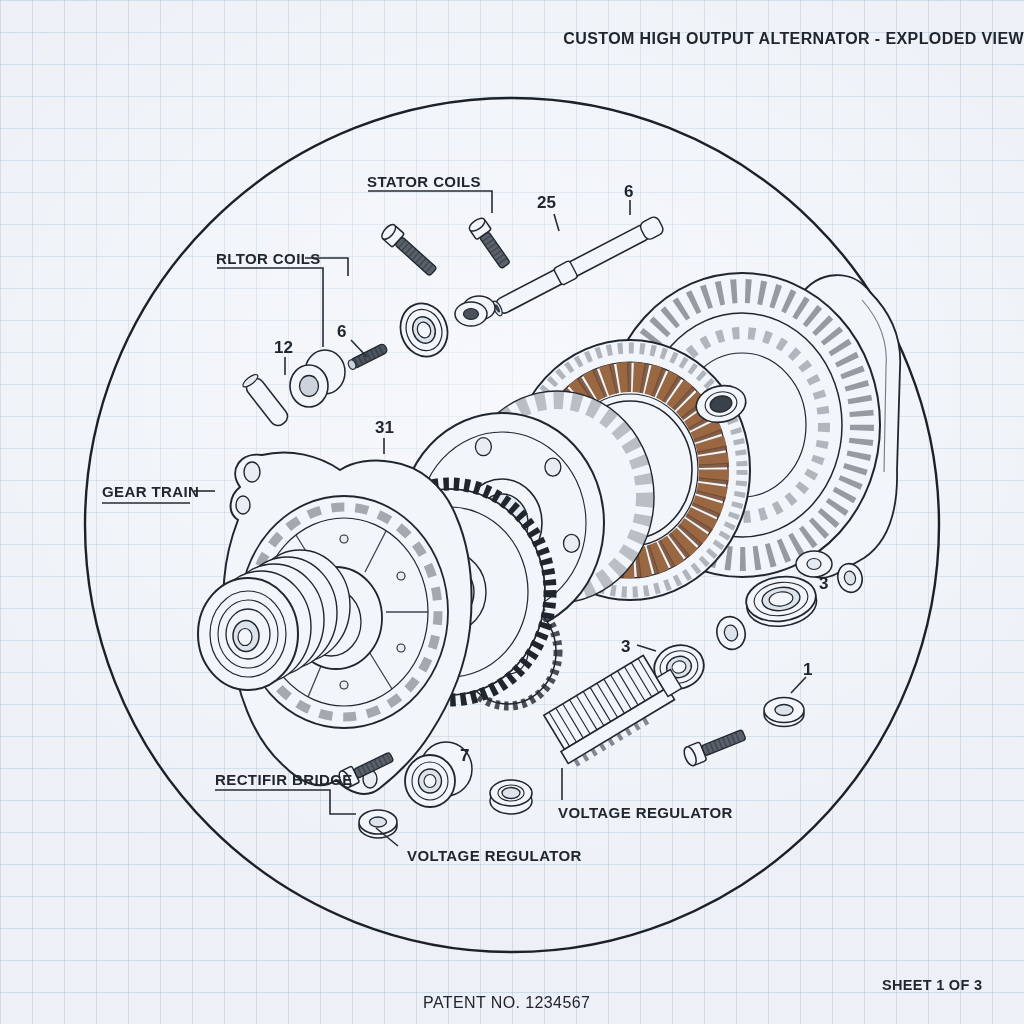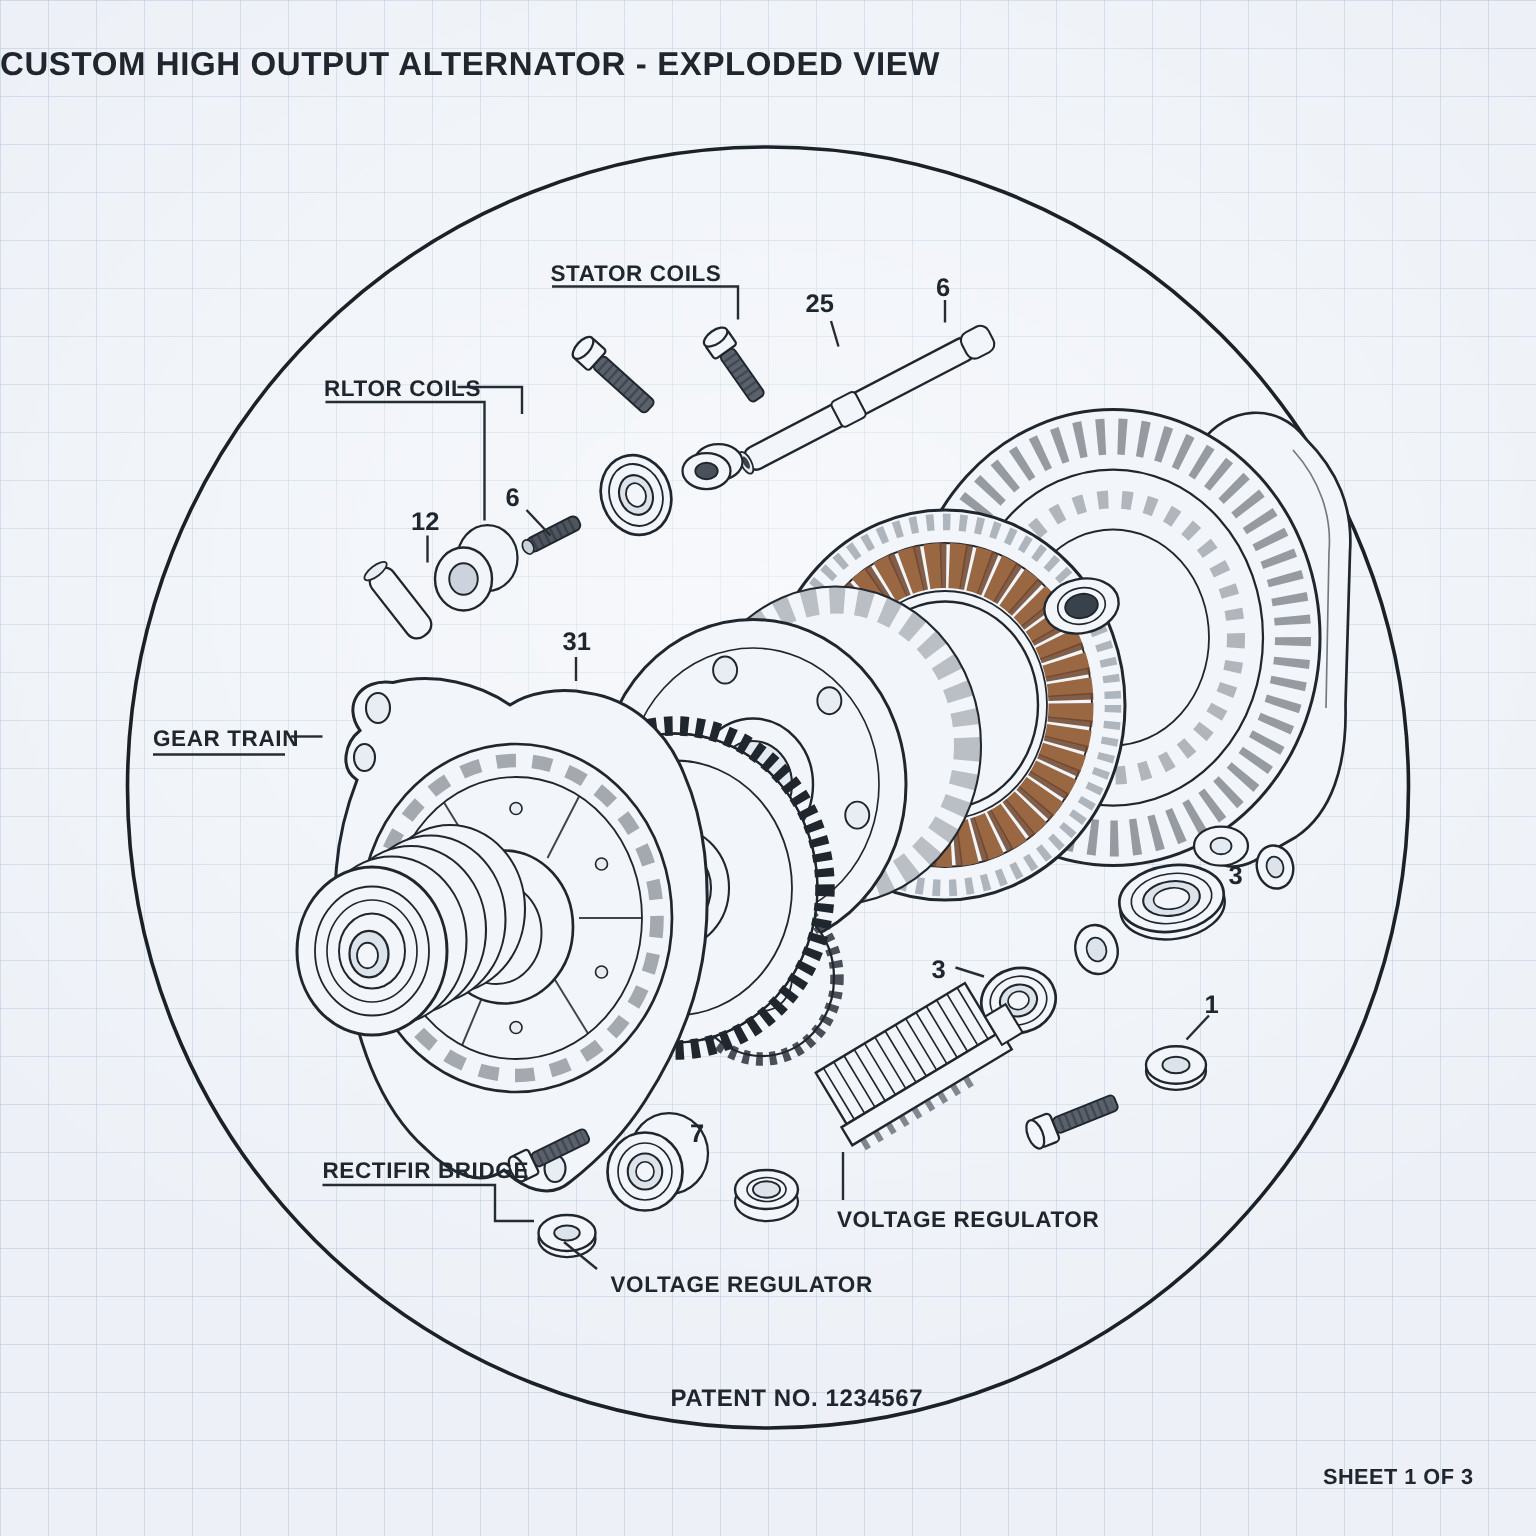--- a/index.html
+++ b/index.html
@@ -6,24 +6,24 @@
   .page{
     position:relative;width:1024px;height:1024px;overflow:hidden;
     background-color:#edf1f7;
     background-image:
       radial-gradient(ellipse 950px 750px at 50% 38%, rgba(255,255,255,.55), rgba(255,255,255,0) 72%),
       linear-gradient(to right, rgba(160,186,214,.40) 1px, transparent 1px),
       linear-gradient(to bottom, rgba(160,186,214,.40) 1px, transparent 1px);
     background-size:auto,32px 32px,32px 32px;
     font-family:"Liberation Sans", sans-serif;color:#20262e;
   }
-  .title{position:absolute;top:30px;left:0;right:0;text-align:left;
-    font-size:22px;font-weight:700;letter-spacing:.4px;}
+  .title{position:absolute;top:30px;left:0;right:0;text-align:right;
+    font-size:16px;font-weight:700;letter-spacing:.4px;}
   .drawing-svg{position:absolute;left:0;top:0;}
-  .footer-patent{position:absolute;left:423px;top:924px;font-size:16px;font-weight:700;letter-spacing:.4px;margin-left:24px;}
+  .footer-patent{position:absolute;left:423px;top:994px;font-size:16px;font-weight:400;letter-spacing:.4px;}
   .footer-sheet{position:absolute;left:882px;top:977px;font-size:14.5px;font-weight:700;letter-spacing:.3px;}
   svg text{font-family:"Liberation Sans", sans-serif;font-weight:700;fill:#20262e;}
   .callout{font-size:15px;letter-spacing:.4px;}
   .pnum{font-size:17px;}
 </style>
 </head>
 <body>
 
 <div class="page">
   <div class="title">CUSTOM HIGH OUTPUT ALTERNATOR - EXPLODED VIEW</div>

